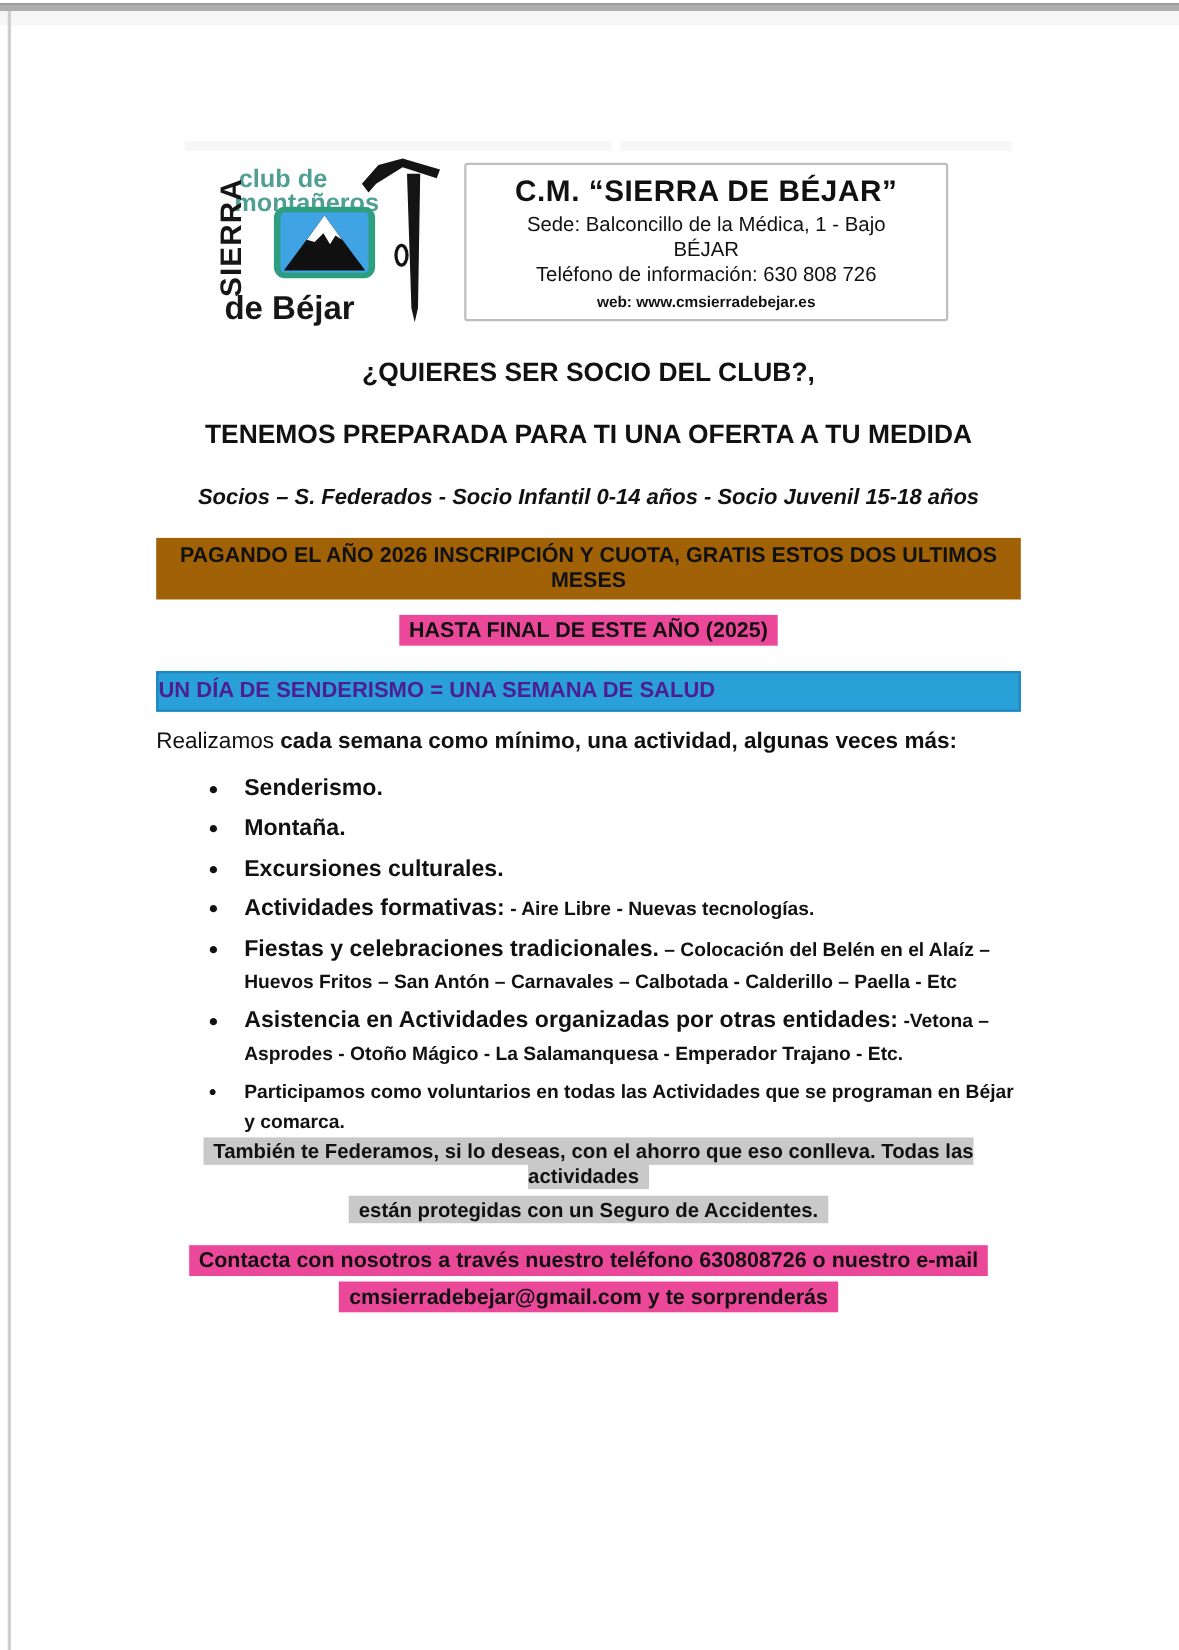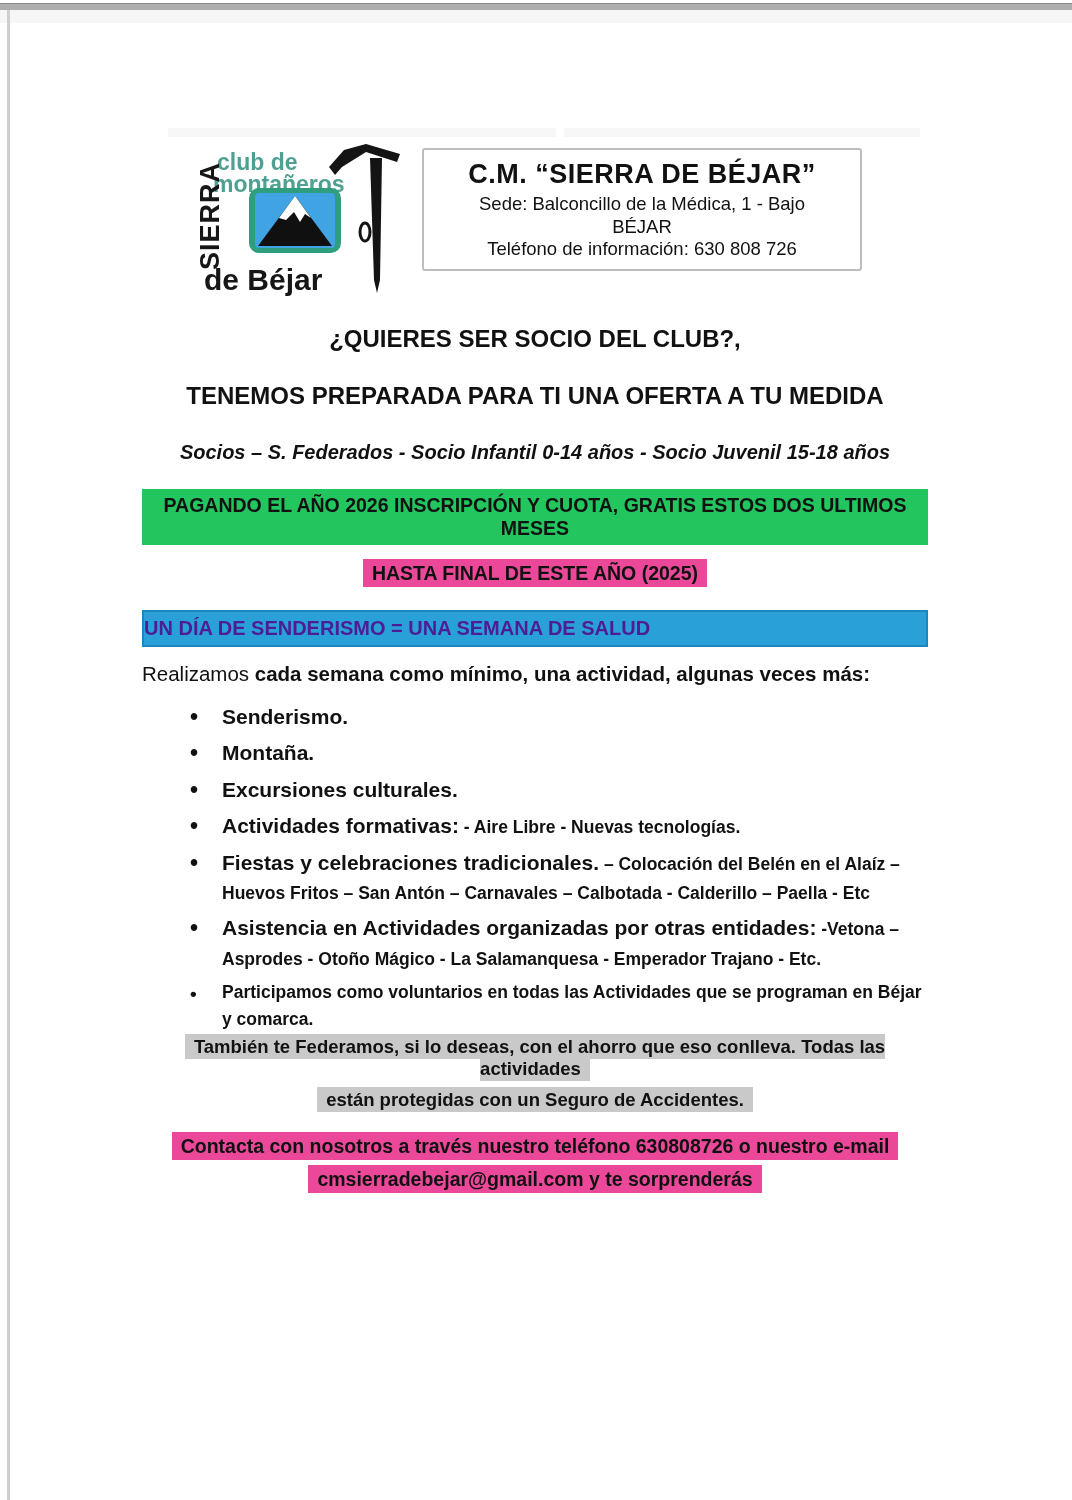--- a/index.html
+++ b/index.html
@@ -30,21 +30,21 @@
   .info-small { font-size:14px; font-weight:bold; line-height:1.15; }
   .info-small.first { margin-top:5px; }
 
   
   .title1 { margin:27px 0 0; text-align:center; font-size:24px; font-weight:bold; }
   .title2 { margin:29px 0 0; text-align:center; font-size:24px; font-weight:bold; }
   .member-types { margin:31px 0 0; text-align:center; font-size:20px; font-weight:bold; font-style:italic; }
 
   
   .yellow-band {
-    margin-top:25px; background:#22c55e; text-align:center;
+    margin-top:25px; background:#a16207; text-align:center;
     font-weight:bold; font-size:19.5px; padding:5px 0;
   }
   .center-line { text-align:center; }
   .promo2 { margin-top:17px; }
   .yellow-inline { background:#ec4899; font-weight:bold; font-size:19.5px; padding:3px 9px; }
 
   .blue-banner {
     margin-top:25px; background:#2aa0d8; border:2px solid #1d86bd;
     color:#4c1d95; text-align:left; font-weight:bold; font-size:20px; padding:5px 0;
   }
@@ -114,20 +114,21 @@
 
           <text x="10" y="150" font-family="Liberation Sans, sans-serif" font-size="30" font-weight="600" fill="#161616">de Béjar</text>
         </svg>
       </div>
 
       <div class="info-box">
         <div class="info-title">C.M. “SIERRA DE BÉJAR”</div>
         <div class="info-line">Sede: Balconcillo de la Médica, 1 - Bajo</div>
         <div class="info-line">BÉJAR</div>
         <div class="info-line">Teléfono de información: 630 808 726</div>
+        <div class="info-small first">web: www.cmsierradebejar.es</div>
       </div>
     </div>
 
     <h1 class="title1">¿QUIERES SER SOCIO DEL CLUB?,</h1>
     <h1 class="title2">TENEMOS PREPARADA PARA TI UNA OFERTA A TU MEDIDA</h1>
     <p class="member-types">Socios – S. Federados - Socio Infantil 0-14 años - Socio Juvenil 15-18 años</p>
 
     <div class="yellow-band">PAGANDO EL AÑO 2026 INSCRIPCIÓN Y CUOTA, GRATIS ESTOS DOS ULTIMOS MESES</div>
     <div class="center-line promo2">
       <span class="yellow-inline">HASTA FINAL DE ESTE AÑO (2025)</span>

